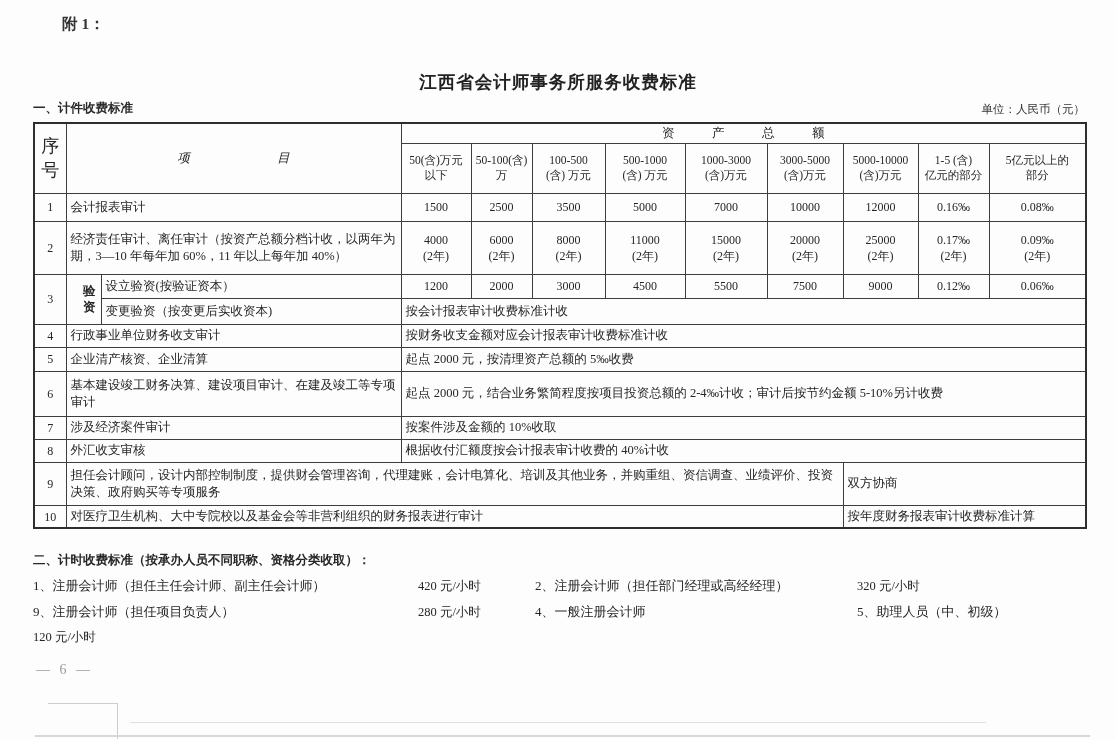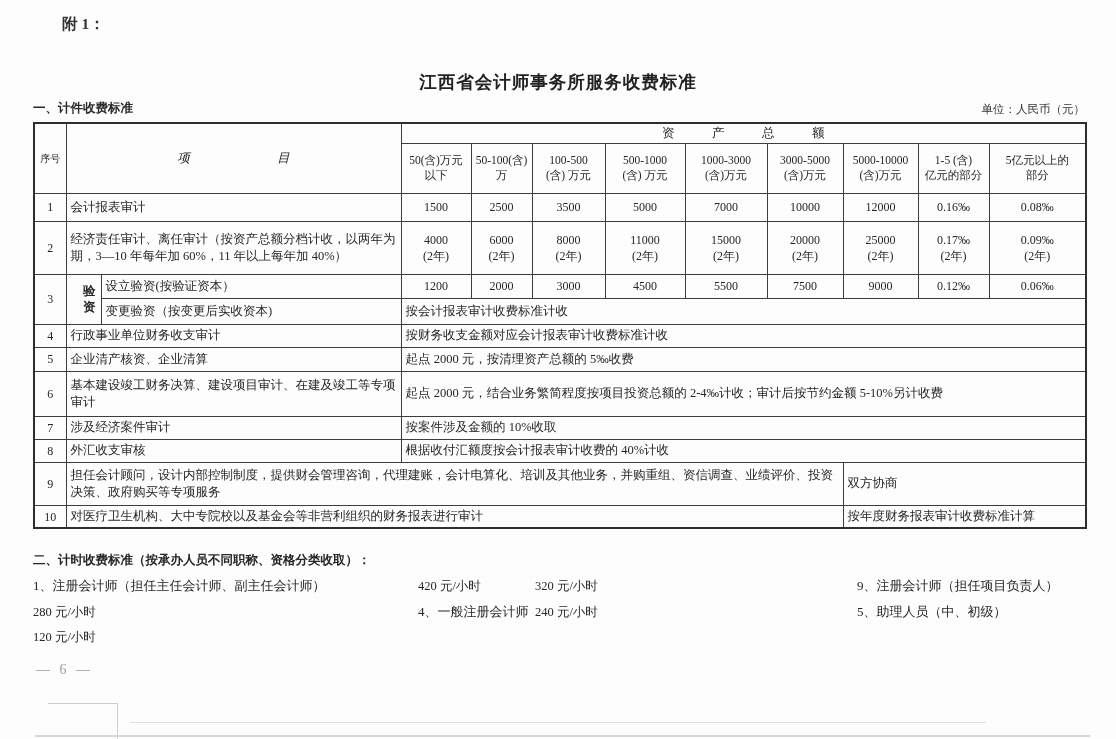--- a/index.html
+++ b/index.html
@@ -60,21 +60,21 @@
       <col style="width:80px">
         <col style="width:82px">
         <col style="width:76px">
       <col style="width:75px">
         <col style="width:71px">
         <col style="width:97px">
     </colgroup>
 
     <tbody>
         <tr>
-      <td class="hdr" rowspan="2" style="font-size:10px;">序号</td>
+      <td class="hdr" rowspan="2" style="font-size:18px;">序号</td>
       <td class="hdr" rowspan="2" colspan="2" style="font-size:12.5px;font-style:italic;">项　　　　　　　目</td>
       <td class="asset-total" colspan="9">资　　　产　　　总　　　额</td>
     </tr>
     <tr style="height:50px;">
       <td class="hdr">50(含)万元
 以下</td>
       <td class="hdr">50-100(含)
 万</td>
       <td class="hdr">100-500
 (含) 万元</td>
@@ -190,25 +190,25 @@
       <td class="span-cell" colspan="3">按年度财务报表审计收费标准计算</td>
     </tr>
   </tbody>
     </table>
 
   <div class="hourly">
     <div class="hourly-heading">二、计时收费标准（按承办人员不同职称、资格分类收取）：</div>
     <div class="hgrid">
       <span>1、注册会计师（担任主任会计师、副主任会计师）</span>
       <span class="hrate">420 元/小时</span>
+      <span>2、注册会计师（担任部门经理或高经经理）</span>
       <span class="hrate">320 元/小时</span>
       <span>9、注册会计师（担任项目负责人）</span>
       <span class="hrate">280 元/小时</span>
       <span>4、一般注册会计师</span>
-      <span class="hrate">240 元/小时</span>
       <span>5、助理人员（中、初级）</span>
       <span class="hrate">120 元/小时</span>
     </div>
   </div>
 
   <div class="page-num">— 6 —</div>
 
   <div class="art art-corner-h"></div>
   <div class="art art-corner-v"></div>
   <div class="art art-b1"></div>

